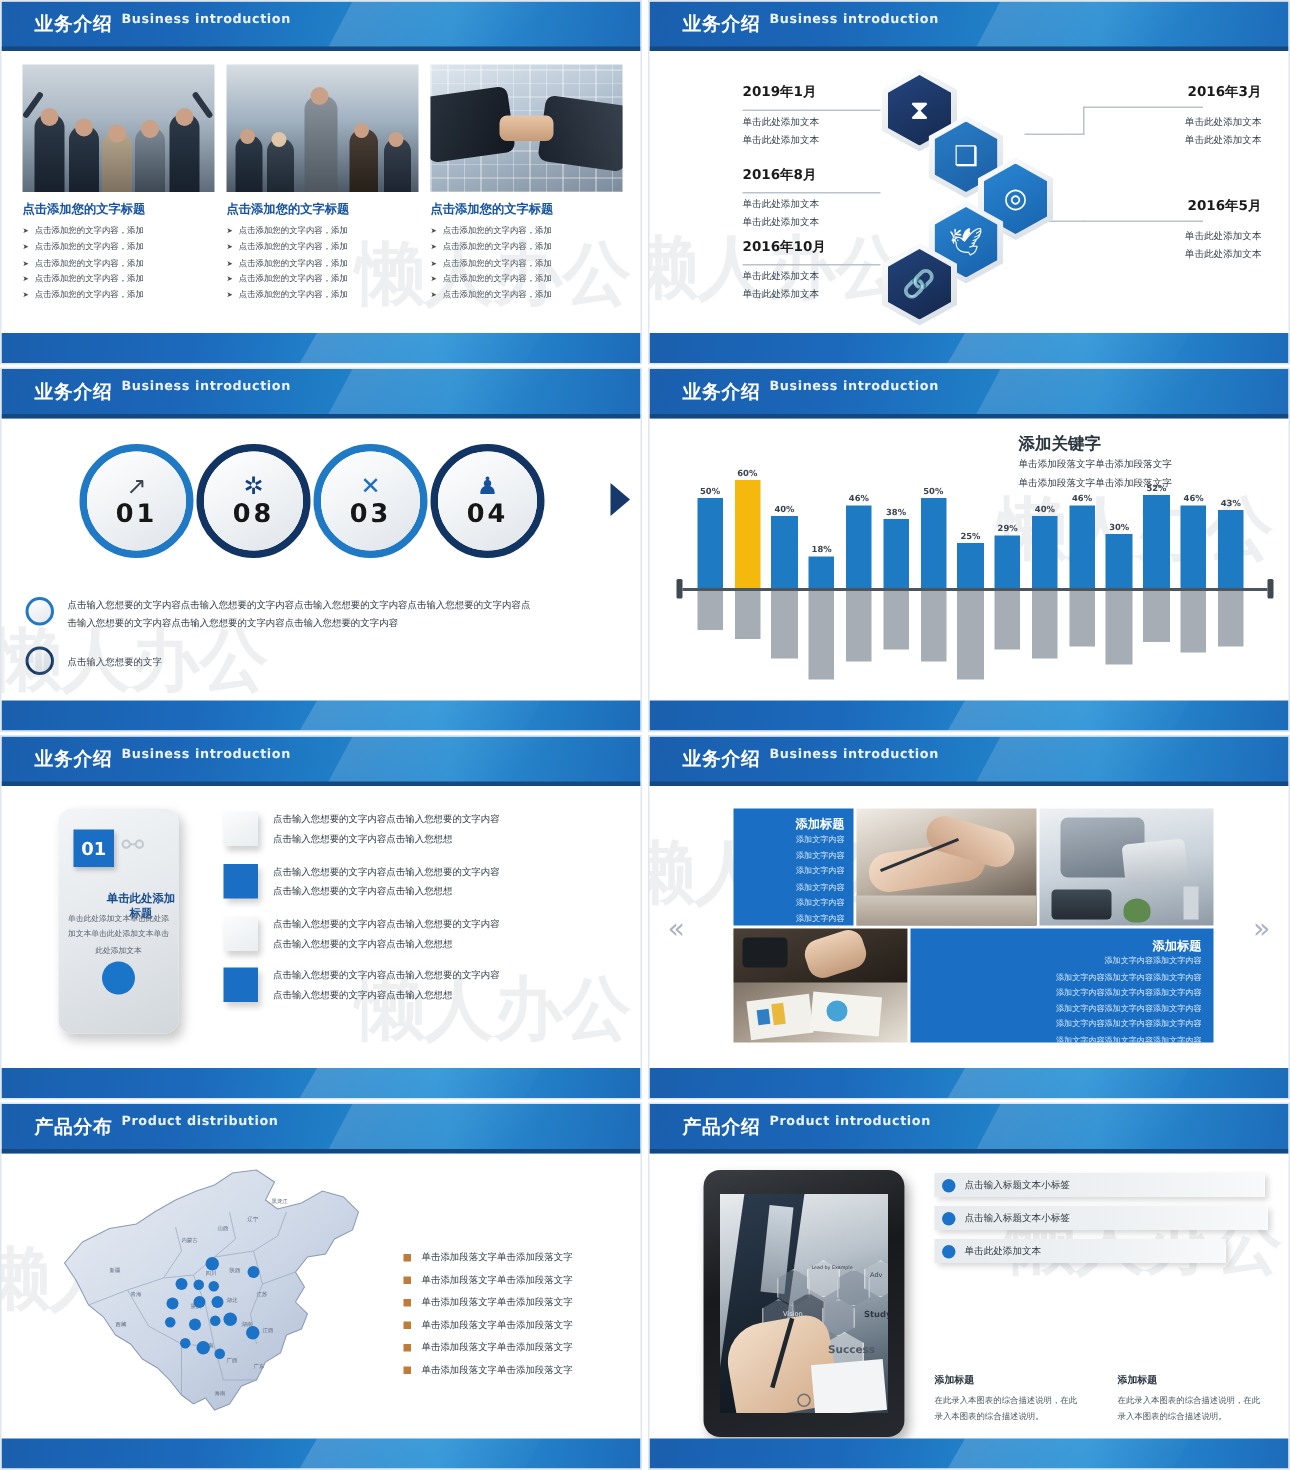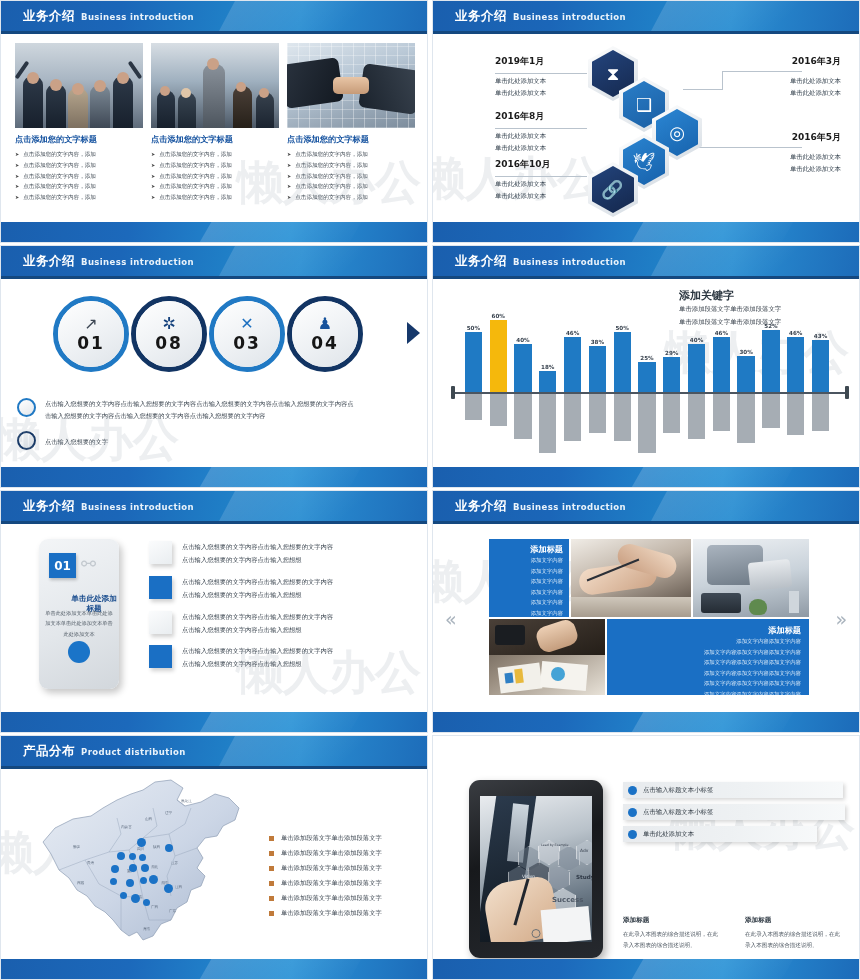--- a/index.html
+++ b/index.html
@@ -32,21 +32,21 @@
   }
   .hdr:before {
     content:""; position:absolute; right:-10px; top:-20px; width:210px; height:70px;
     background: linear-gradient(115deg, rgba(255,255,255,0.16), rgba(255,255,255,0.0) 60%);
     transform: skewX(-28deg);
   }
   .hdr:after {
     content:""; position:absolute; right:0; bottom:0; width:100%; height:3px;
     background:#14487f;
   }
-  .hdr-inner { position:absolute; left:22px; top:7px; display:flex; align-items:center; gap:6px; }
+  .hdr-inner { position:absolute; left:22px; top:7px; display:flex; align-items:flex-start; gap:6px; }
   .hdr-cn { color:#fff; font-size:12.5px; font-weight:bold; letter-spacing:.5px;
             font-family:"DejaVu Sans","Liberation Sans",sans-serif; }
   .hdr-en { color:#eaf3fb; font-size:8.5px; font-weight:bold; letter-spacing:.4px; }
   .body-area { position:absolute; left:0; top:36px; right:0; bottom:22px; }
   
   .ftr {
     position:absolute; left:0; bottom:0; width:100%; height:20px;
     background: linear-gradient(100deg,#1a5fae 0%,#1c69bb 30%,#2286cd 55%,#2a92d6 68%,#1c6bb9 100%);
     overflow:hidden;
   }
@@ -783,20 +783,26 @@
         <div class="mrow">
             <span class="mbul"></span>
             <span class="mtxt">单击添加段落文字单击添加段落文字</span>
           </div>
       </div>
     </div>
     <div class="ftr"></div>
   </div>
 
   <div class="slide">
+    <div class="hdr">
+      <div class="hdr-inner">
+        <span class="hdr-cn">产品介绍</span>
+        <span class="hdr-en">Product introduction</span>
+      </div>
+    </div>
     <div class="body-area">
       <div class="wm" style="right:4px; top:26px;">懒人办公</div>
 
       <div class="tab">
         <div class="tscr">
           <div style="position:absolute;left:6px;top:0;width:40px;height:100%;
                background:linear-gradient(160deg,#2b3a4c,#101820);transform:skewX(-8deg);"></div>
           <div style="position:absolute;left:30px;top:8px;width:16px;height:58px;
                background:linear-gradient(180deg,#cdd6de,#8e99a4);transform:rotate(6deg);"></div>
           <div class="hexbg" style="left:38px;top:50px;width:22px;height:25px;background:rgba(120,132,146,.45);"></div>

